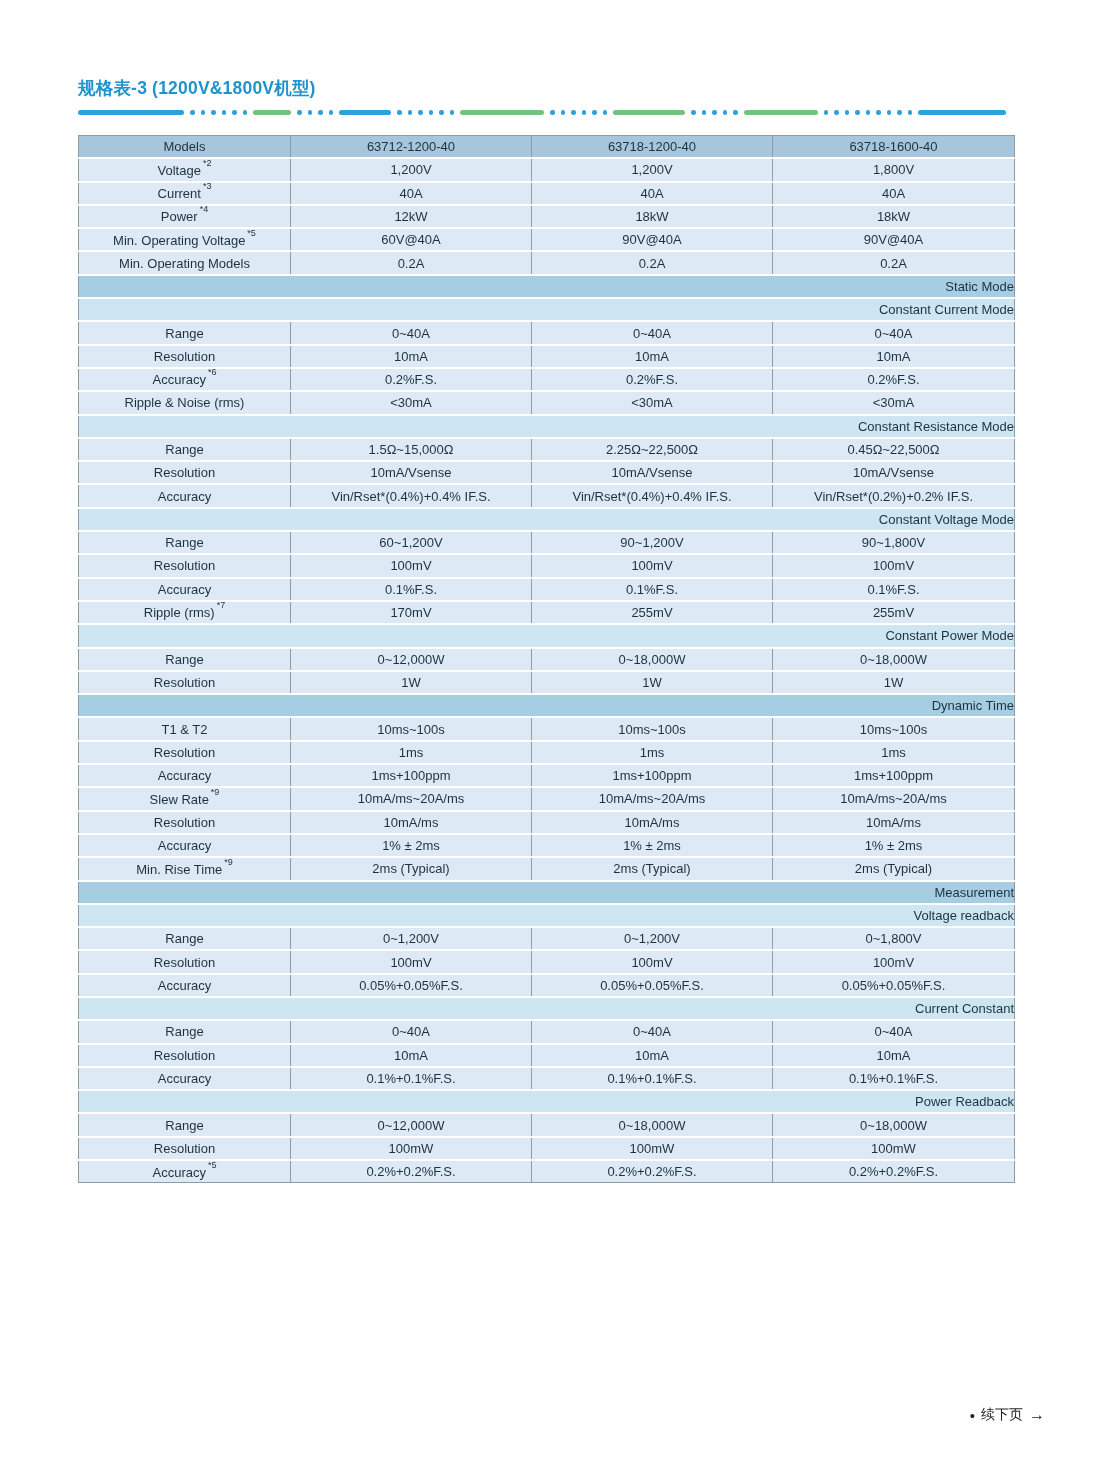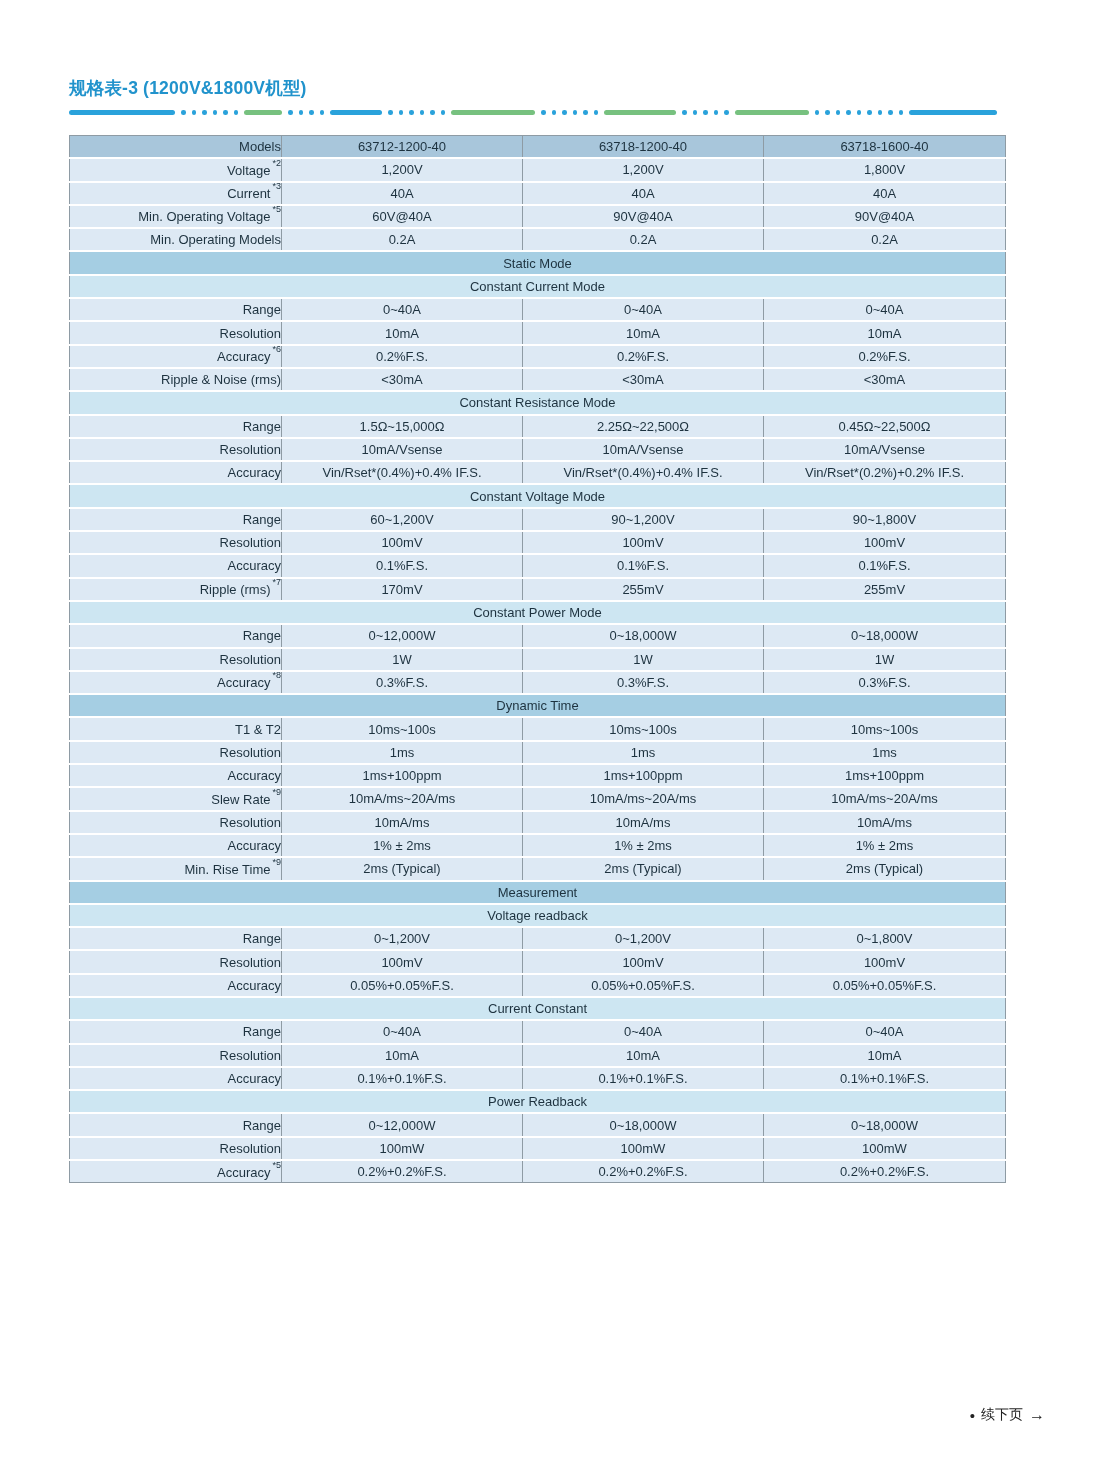--- a/index.html
+++ b/index.html
@@ -11,21 +11,21 @@
     --subsection-row-bg:#cde6f2;
     --data-row-bg:#dde9f4;
     --grid-line:#8e9ba4;
     --text-dark:#1d323f;
   }
   html,body{margin:0;padding:0}
   body{
     width:1102px;height:1470px;background:#ffffff;position:relative;overflow:hidden;
     font-family:"Liberation Sans","DejaVu Sans",sans-serif;
   }
-  .content{position:absolute;left:69px;top:76px;width:776px}
+  .content{position:absolute;left:78px;top:76px;width:776px}
   .page-title{
     font-size:17.5px;font-weight:bold;color:var(--title-blue);
     margin:0 0 9px 0;letter-spacing:.2px;
   }
   .divider{display:flex;align-items:center;height:7px;width:936px;overflow:hidden}
   .divider .seg{flex:0 0 auto}
   .divider .seg + .seg{margin-left:6px}
   .divider .dash{height:5.5px;border-radius:4px}
   .divider .dot{width:4.5px;height:4.5px;border-radius:50%}
   .c-blue{background:var(--divider-blue)}
@@ -34,23 +34,23 @@
   table.spec{
     border-collapse:collapse;table-layout:fixed;width:936px;margin-top:19px;
     border:1px solid var(--grid-line);
     font-size:13px;color:var(--text-dark);
   }
   table.spec td{
     height:21.3px;padding:0;line-height:1;border-top:2px solid #ffffff;
     white-space:nowrap;overflow:hidden;
   }
   table.spec tr:first-child td{border-top:none}
-  td.label{text-align:right;padding-left:7px;background:var(--data-row-bg)}
+  td.label{text-align:center;padding-left:7px;background:var(--data-row-bg)}
   td.value{text-align:center;background:var(--data-row-bg);border-left:1px solid var(--grid-line)}
-  td.group-label{text-align:center;padding-left:7px}
+  td.group-label{text-align:right;padding-left:7px}
   tr.row-header td.label, tr.row-header td.value{background:var(--header-row-bg)}
   tr.row-section td{background:var(--section-row-bg)}
   tr.row-subsection td{background:var(--subsection-row-bg)}
   sup.fn{font-size:9px;position:relative;top:-4px;margin-left:2px}
 
   .page-footer{
     position:absolute;top:1406px;right:57px;
     display:flex;align-items:center;gap:6px;
     font-size:14px;color:#222222;
   }
@@ -127,20 +127,26 @@
           <td class="value">1,200V</td>
           <td class="value">1,800V</td>
         </tr>
         <tr class="row-data">
           <td class="label">Current<sup class="fn">*3</sup></td>
           <td class="value">40A</td>
           <td class="value">40A</td>
           <td class="value">40A</td>
         </tr>
         <tr class="row-data">
+          <td class="label">Power<sup class="fn">*4</sup></td>
+          <td class="value">12kW</td>
+          <td class="value">18kW</td>
+          <td class="value">18kW</td>
+        </tr>
+        <tr class="row-data">
           <td class="label">Min. Operating Voltage<sup class="fn">*5</sup></td>
           <td class="value">60V@40A</td>
           <td class="value">90V@40A</td>
           <td class="value">90V@40A</td>
         </tr>
         <tr class="row-data">
           <td class="label">Min. Operating Models</td>
           <td class="value">0.2A</td>
           <td class="value">0.2A</td>
           <td class="value">0.2A</td>
@@ -230,26 +236,20 @@
           <td class="label">Range</td>
           <td class="value">0~12,000W</td>
           <td class="value">0~18,000W</td>
           <td class="value">0~18,000W</td>
         </tr>
         <tr class="row-data">
           <td class="label">Resolution</td>
           <td class="value">1W</td>
           <td class="value">1W</td>
           <td class="value">1W</td>
-        </tr>
-        <tr class="row-data">
-          <td class="label">Accuracy<sup class="fn">*8</sup></td>
-          <td class="value">0.3%F.S.</td>
-          <td class="value">0.3%F.S.</td>
-          <td class="value">0.3%F.S.</td>
         </tr>
         <tr class="row-section">
           <td colspan="4" class="group-label">Dynamic Time</td>
         </tr>
         <tr class="row-data">
           <td class="label">T1 &amp; T2</td>
           <td class="value">10ms~100s</td>
           <td class="value">10ms~100s</td>
           <td class="value">10ms~100s</td>
         </tr>

